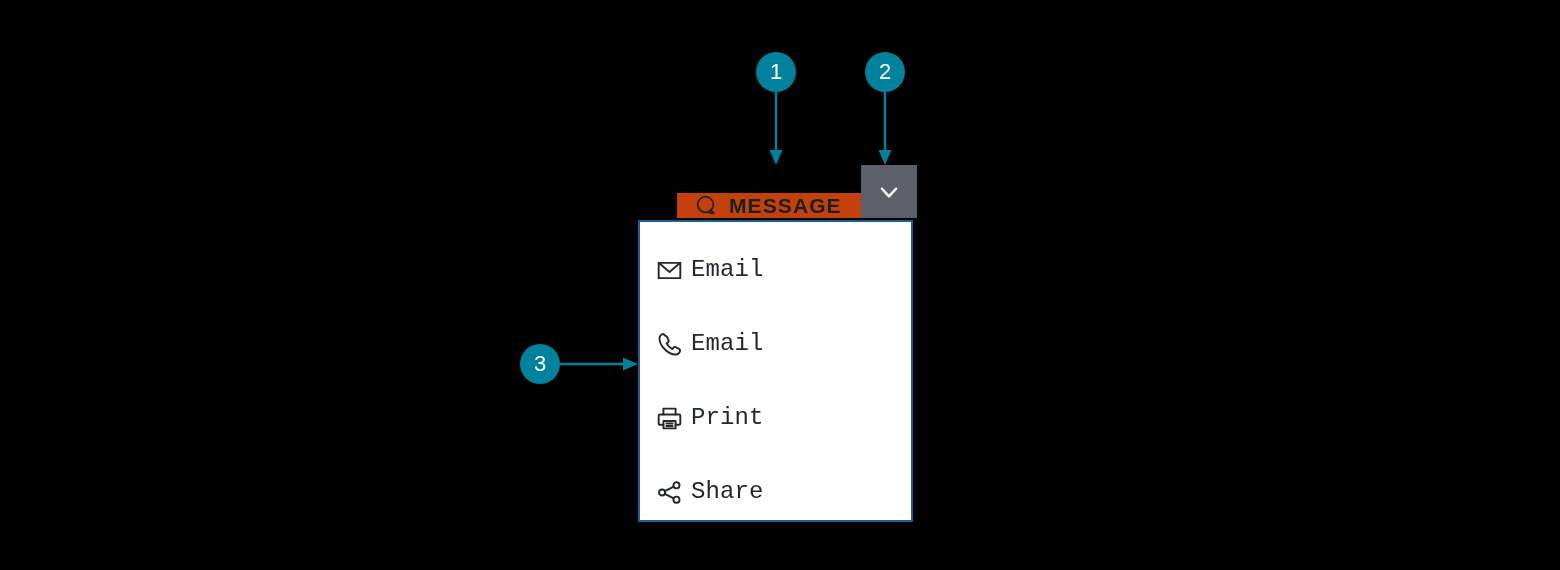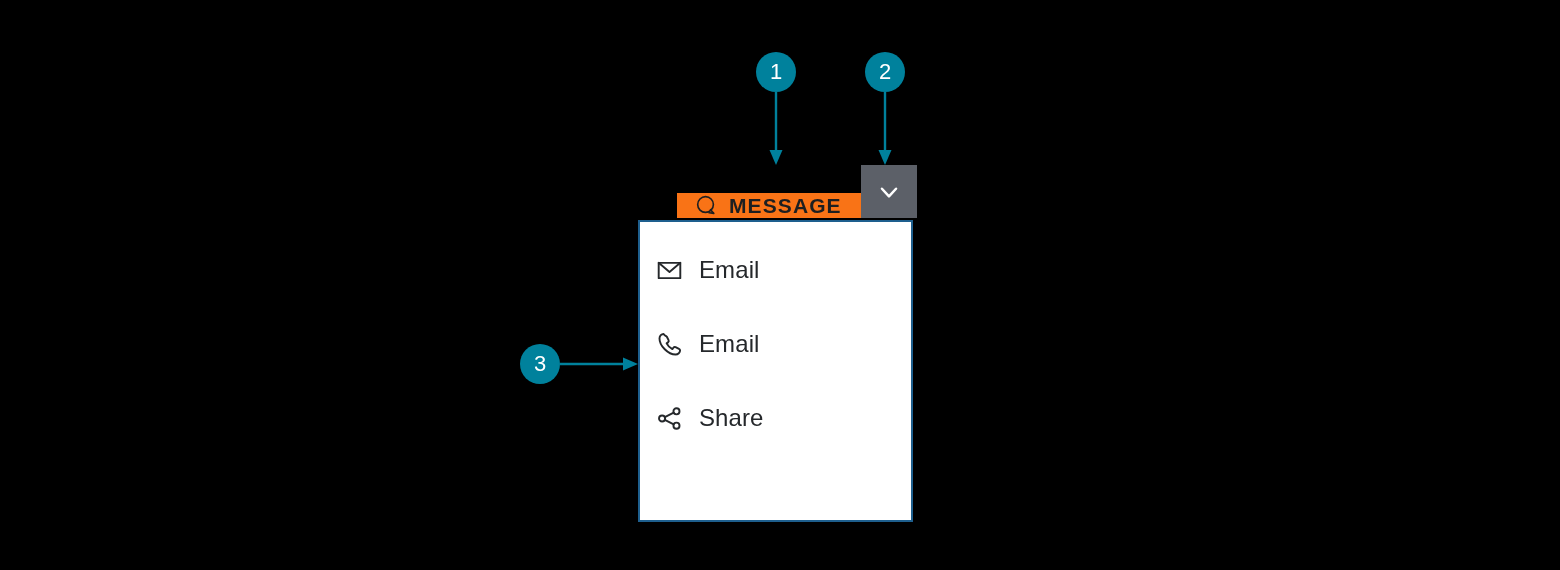--- a/index.html
+++ b/index.html
@@ -28,21 +28,21 @@
   .split-button {
     position: absolute;
     left: 677px;
     top: 165px;
     height: 53px;
     display: flex;
     align-items: stretch;
     z-index: 5;
   }
   .split-main {
-    background: #f97316;
+    background: #c2410c;
     display: flex;
     align-items: center;
     gap: 11px;
     padding: 0 19px 0 18px;
     cursor: pointer;
     box-sizing: border-box;
     margin-top: 28px;
   }
   .split-main-label {
     font-size: 21px;
@@ -98,25 +98,26 @@
     z-index: 4;
   }
   .menu-list {
     list-style: none;
     margin: 0;
     padding: 22px 0 0 0;
   }
   .menu-item {
     display: flex;
     align-items: center;
-    gap: 16px;
+    gap: 8px;
     height: 52px;
     padding: 0 0 0 16px;
     margin-bottom: 22px;
     cursor: pointer;
+    font-family: Liberation Mono, monospace;
   }
   .menu-item:last-child { margin-bottom: 0; }
   .menu-icon {
     width: 27px;
     height: 27px;
     flex: 0 0 27px;
     display: block;
   }
   .menu-label {
     font-size: 24px;
@@ -194,20 +195,32 @@
 
       <li class="menu-item">
         <span>
           <svg class="menu-icon" viewBox="0 0 24 24" fill="none" stroke="#25282b" stroke-width="1.7" stroke-linecap="round" stroke-linejoin="round">
             <path d="M6.6 2.6 C5 2.6 3.1 4.3 3.1 6.6 c0 6.6 7.7 14.3 14.3 14.3 2.3 0 4-1.9 4-3.5 0-.7-.4-1.2-1-1.5l-3-1.5c-.7-.35-1.5-.1-1.95.5l-.9 1.2c-2.2-1.1-4-2.9-5.1-5.1l1.2-.9c.6-.45.85-1.25.5-1.95l-1.5-3c-.3-.6-.8-1-1.5-1z"></path>
           </svg>
         </span>
         <span class="menu-label">Email</span>
       </li>
 
+      <li class="menu-item">
+        <span>
+          <svg class="menu-icon" viewBox="0 0 24 24" fill="none" stroke="#25282b" stroke-width="1.7" stroke-linecap="round" stroke-linejoin="round">
+            <polyline points="6.6,8.4 6.6,3.2 17.4,3.2 17.4,8.4"></polyline>
+            <path d="M6.6 17.6 H3.4 a1 1 0 0 1-1-1 V9.4 a1 1 0 0 1 1-1 h17.2 a1 1 0 0 1 1 1 v7.2 a1 1 0 0 1-1 1 h-3.2"></path>
+            <rect x="6.6" y="14.2" width="10.8" height="6.6"></rect>
+            <line x1="9.2" y1="16.5" x2="14.8" y2="16.5"></line>
+            <line x1="9.2" y1="18.7" x2="14.8" y2="18.7"></line>
+          </svg>
+        </span>
+        <span class="menu-label">Print</span>
+      </li>
 
       <li class="menu-item">
         <span>
           <svg class="menu-icon" viewBox="0 0 24 24" fill="none" stroke="#25282b" stroke-width="1.7" stroke-linecap="round" stroke-linejoin="round">
             <circle cx="18.2" cy="5.6" r="2.7"></circle>
             <circle cx="5.4" cy="12" r="2.7"></circle>
             <circle cx="18.2" cy="18.4" r="2.7"></circle>
             <line x1="7.85" y1="10.78" x2="15.75" y2="6.82"></line>
             <line x1="7.85" y1="13.22" x2="15.75" y2="17.18"></line>
           </svg>

